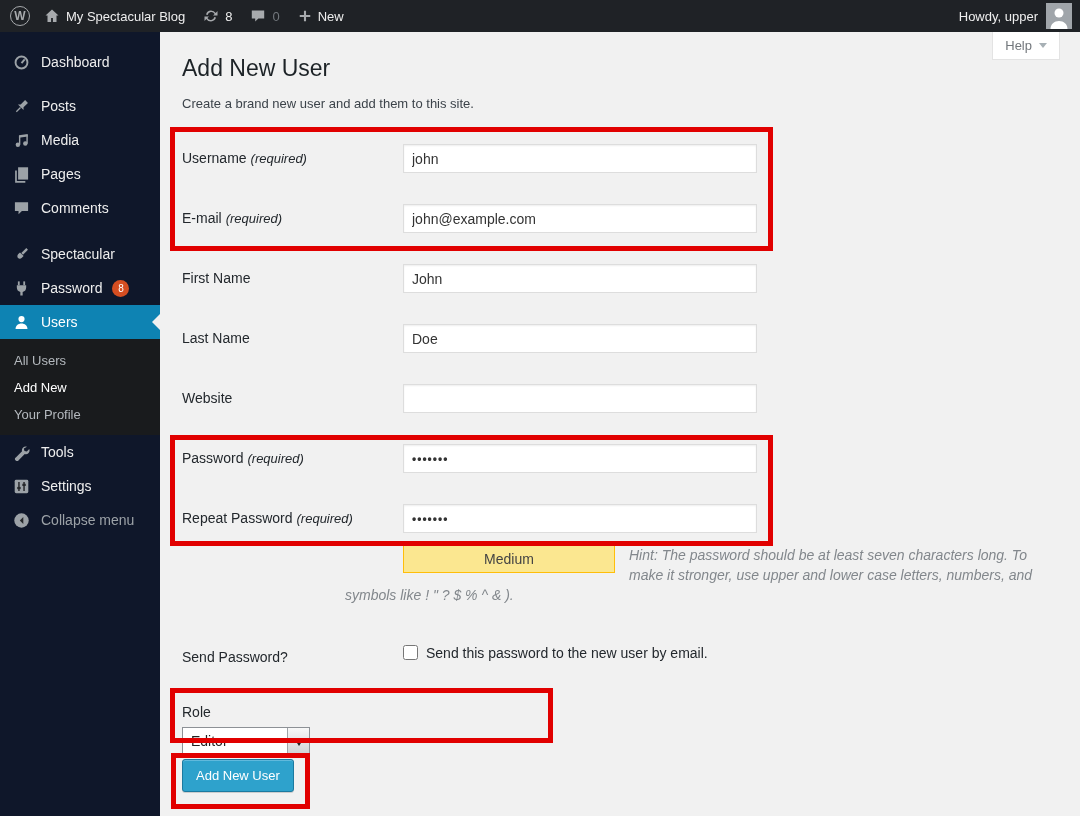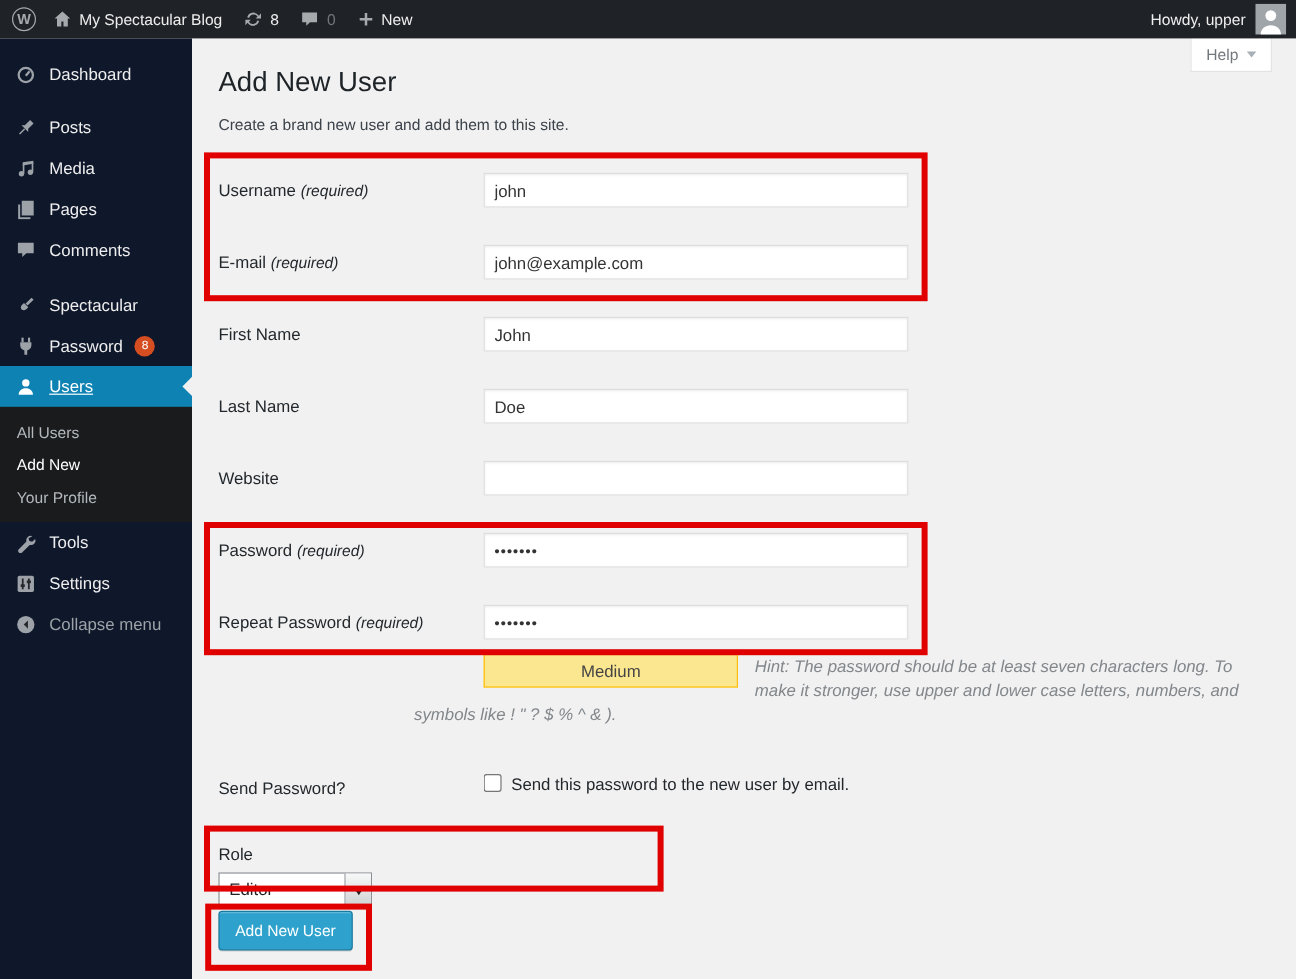--- a/index.html
+++ b/index.html
@@ -37,21 +37,21 @@
     background:#0f172a; z-index:55;
   }
   .menu-top-gap { height:13px; }
   .menu-gap-sm { height:10px; }
   .menu-gap-md { height:12px; }
   .menu-item {
     height:34px; display:flex; align-items:center; gap:10px;
     padding-left:12px; color:#eee; font-size:14px; position:relative; cursor:pointer;
   }
   .mi-icon { width:19px; display:flex; justify-content:center; color:#9ca2a7; flex:none; }
-  .menu-item.current { background:#0e83b3; color:#fff;text-decoration:underline; }
+  .menu-item.current { background:#0e83b3; color:#fff; }
   .menu-item.current .mi-icon { color:#fff; }
   .menu-item.current::after {
     content:""; position:absolute; right:0; top:50%; margin-top:-8px;
     border:8px solid transparent; border-right-color:#f1f1f1;
   }
   .menu-item.dim-label { color:#9ca2a7; }
   .badge {
     min-width:17px; height:17px; border-radius:50%; background:#d54e21; color:#fff;
     font-size:10px; display:flex; align-items:center; justify-content:center; padding:0 2px;
   }

